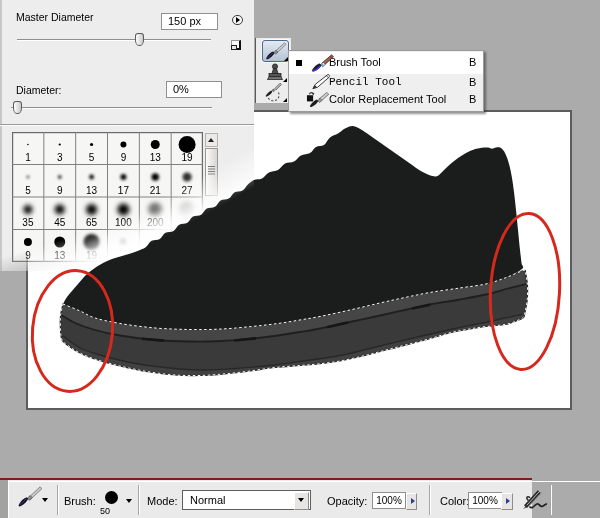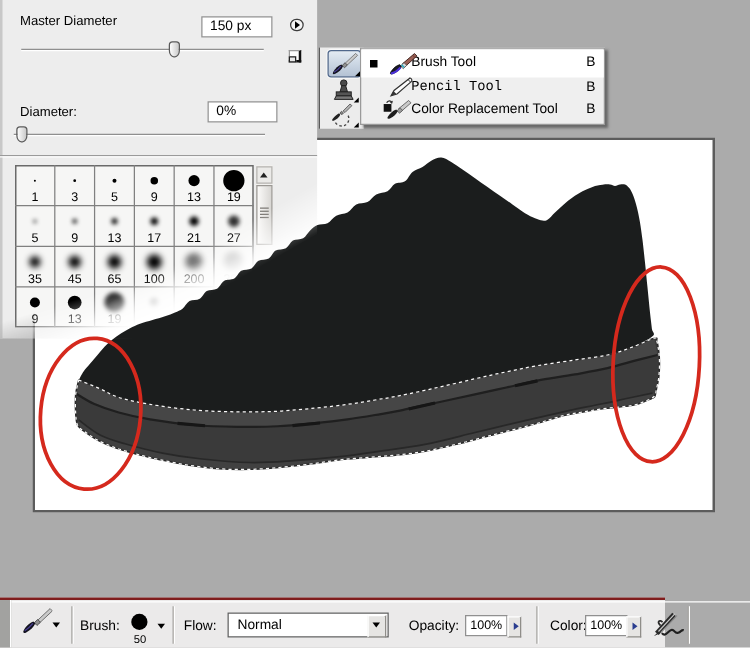--- a/index.html
+++ b/index.html
@@ -142,21 +142,21 @@
         <path d="M5.5,17.5 L20.5,17.5 L19,14.7 L7,14.7 Z" fill="#777" stroke="#222" stroke-width="0.8"></path>
       </svg><div class="abs" style="right:0;bottom:0;width:0;height:0;border-bottom:4px solid #000;border-left:4px solid transparent;"></div></div>
   <div class="abs" id="tbtn3" style="left:6px;top:43.5px;width:25px;height:20px;"><svg width="26" height="20" viewBox="0 0 26 20">
         <path d="M19.5,2.5 L14,8 L12.5,6.8 L18,1.2 Z" fill="#b5b5b5" stroke="#555" stroke-width="0.7"></path>
         <path d="M12.8,8.3 L11.2,7 L10,8.4 L11.6,9.7 Z" fill="#8a8a8a" stroke="#444" stroke-width="0.6"></path>
         <path d="M10.3,9.8 C9.3,11.8 7.5,13.6 5,14.5 C3.7,15 3.3,14.2 4.2,13 C5.8,10.9 7.6,9.4 9.3,8.6 Z" fill="#222"></path>
         <path d="M16.5,10.5 A5.5,5.5 0 1,1 6,15.5" fill="none" stroke="#444" stroke-width="1.1" stroke-dasharray="2 1.8"></path>
       </svg><div class="abs" style="right:0;bottom:0;width:0;height:0;border-bottom:4px solid #000;border-left:4px solid transparent;"></div></div>
 </div>
 
-<div class="abs" id="menu" style="left:288px;top:38px;width:194px;height:60px;background:#efefef;border:1px solid #9a9a9a;box-shadow:2px 2px 2px rgba(40,40,40,0.5);text-align:right;">
+<div class="abs" id="menu" style="left:288px;top:50px;width:194px;height:60px;background:#efefef;border:1px solid #9a9a9a;box-shadow:2px 2px 2px rgba(40,40,40,0.5);text-align:right;">
   <div class="abs" style="left:0;top:1px;width:194px;height:22px;background:#fff;"></div>
   <div class="abs" style="left:7px;top:9px;width:6px;height:6px;background:#000;"></div>
   <div class="abs txt" style="left:40px;top:4.5px;">Brush Tool</div>
   <div class="abs txt" style="left:180px;top:4.5px;">B</div>
   <div class="abs txt" style="left:40px;top:24.5px;font-family:Liberation Mono, monospace;">Pencil Tool</div>
   <div class="abs txt" style="left:180px;top:24.5px;">B</div>
   <div class="abs txt" style="left:40px;top:41.5px;">Color Replacement Tool</div>
   <div class="abs txt" style="left:180px;top:41.5px;">B</div>
   <svg class="abs" style="left:21px;top:2px;" width="24" height="21" viewBox="0 0 25 20" id="mi1">
       <g>
@@ -200,24 +200,24 @@
         <path d="M22.3,0.8 L24,2.5 L14.3,11.6 L12.6,9.9 Z" fill="#cacaca" stroke="#6a6a6a" stroke-width="0.7"></path>
         <path d="M13.1,8.9 L15.1,10.9 L12.6,13.3 L10.6,11.3 Z" fill="#909090" stroke="#4a4a4a" stroke-width="0.7"></path>
         <path d="M11.3,11.9 C10.2,14.4 7.8,16.9 4.6,18.5 C2.8,19.4 1.9,18.6 2.8,16.9 C4.4,13.9 7.3,11.2 10,10.4 Z" fill="#141420"></path>
         <path d="M3.5,17.2 C5.5,16 7.8,14 9.5,11.8" stroke="#4a3f96" stroke-width="0.9" fill="none"></path>
       </g>
     </svg>
   <div class="abs" style="left:42px;top:18px;width:0;height:0;border-top:4px solid #000;border-left:3.5px solid transparent;border-right:3.5px solid transparent;"></div>
   <div class="abs" style="left:57px;top:5px;width:1px;height:30px;background:#a8a6a3;box-shadow:1px 0 0 #fff;"></div>
   <div class="abs txt" style="left:64px;top:15px;">Brush:</div>
   <div class="abs" style="left:105px;top:10.5px;width:13px;height:13px;border-radius:50%;background:#000;"></div>
-  <div class="abs" style="left:100px;top:26px;width:24px;text-align:center;font-size:9px;">50</div>
+  <div class="abs" style="left:100px;top:26px;width:24px;font-size:9px;">50</div>
   <div class="abs" style="left:126px;top:19px;width:0;height:0;border-top:4px solid #000;border-left:3.5px solid transparent;border-right:3.5px solid transparent;"></div>
   <div class="abs" style="left:138px;top:5px;width:1px;height:30px;background:#a8a6a3;box-shadow:1px 0 0 #fff;"></div>
-  <div class="abs txt" style="left:147px;top:15px;">Flow:</div>
+  <div class="abs txt" style="left:147px;top:15px;">Mode:</div>
   <div class="abs" style="left:182px;top:10px;width:127px;height:18px;background:#fff;border:1px solid #5f5f5f;">
     <div class="abs txt" style="left:7px;top:3px;">Normal</div>
     <div class="abs" style="right:1px;top:1px;width:13px;height:16px;background:#e6e5e3;border:1px solid;border-color:#fff #8f8d89 #8f8d89 #fff;">
       <div class="abs" style="left:3px;top:5px;width:0;height:0;border-top:4px solid #000;border-left:3.5px solid transparent;border-right:3.5px solid transparent;"></div>
     </div>
   </div>
   <div class="abs txt" style="left:327px;top:15px;">Opacity:</div>
   <div class="abs" style="left:372px;top:12px;width:32px;height:15px;background:#fff;border:1px solid #909090;font-size:10px;text-align:center;line-height:15px;">100%</div>
   <div class="abs" style="left:406px;top:12.5px;width:9px;height:15px;background:#e6e5e3;border:1px solid;border-color:#fff #8f8d89 #8f8d89 #fff;">
     <div class="abs" style="left:3.5px;top:4.5px;width:0;height:0;border-left:4px solid #2a3d8f;border-top:3.5px solid transparent;border-bottom:3.5px solid transparent;"></div>

